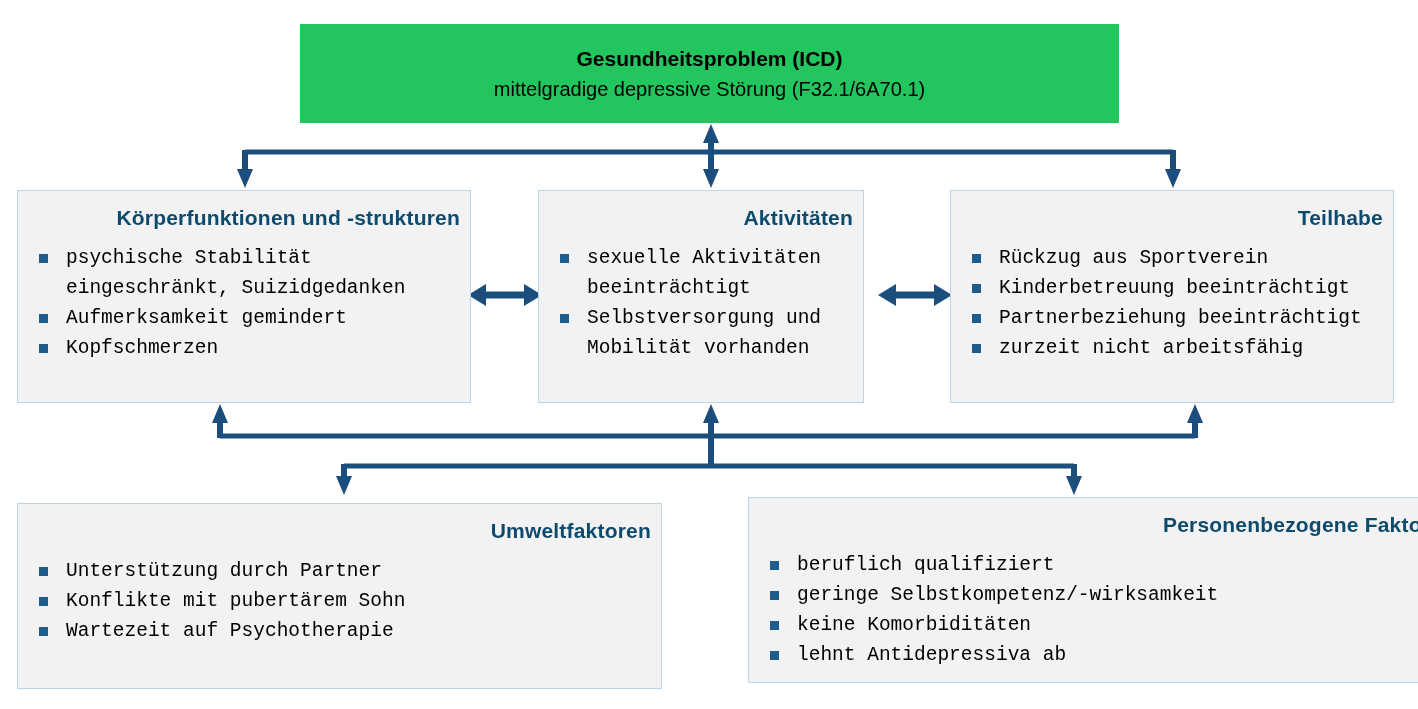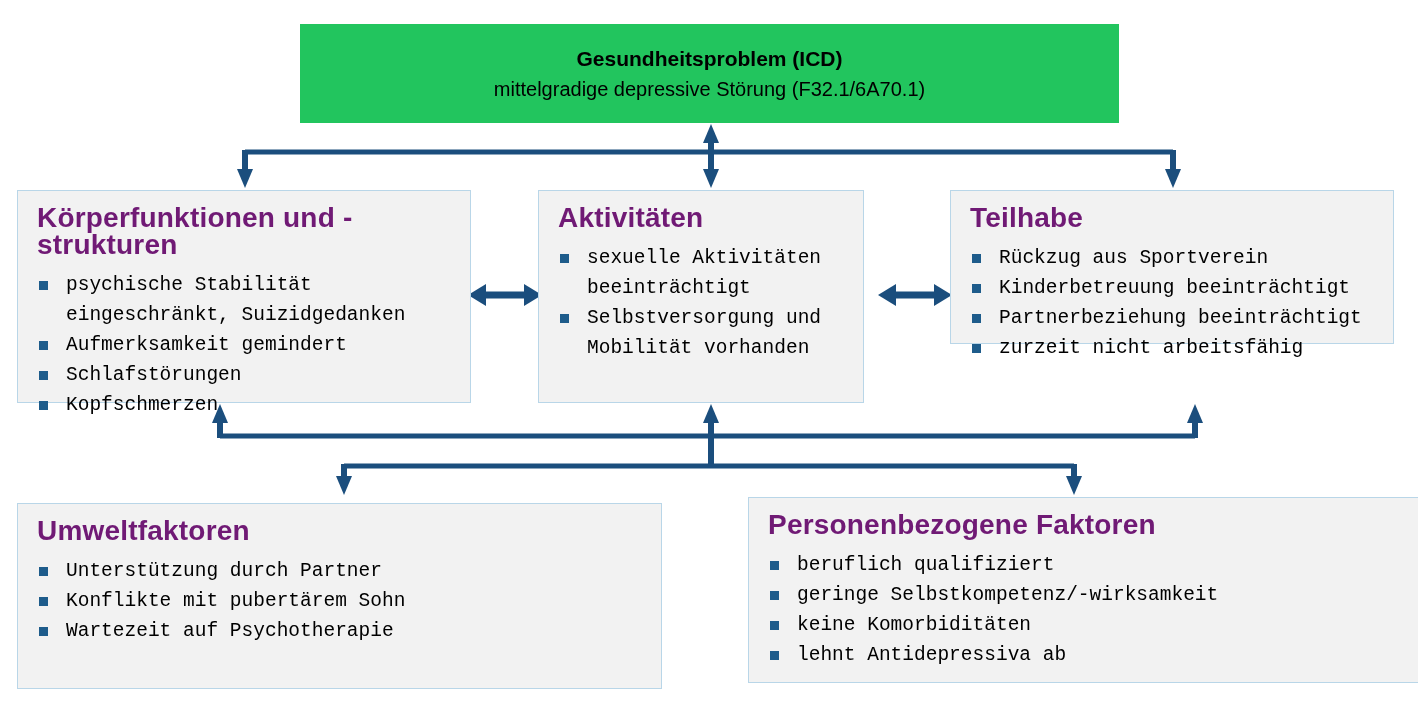--- a/index.html
+++ b/index.html
@@ -22,25 +22,26 @@
   }
   .box{
     position:absolute;
     box-sizing:border-box;
     background:#f2f2f2;
     border:1.5px solid #b9d6e8;
     padding:13px 10px 0 19px;
   }
   .box h2{
     margin:0 0 12px 0;
-    font-size:28px;
+    font-size:21px;
     line-height:27px;
     font-weight:bold;
-    color:#701a75;
+    color:#0c4a6e;
     letter-spacing:0.2px;
+    text-align:right;
   }
   .box ul{
     list-style:none;
     margin:0;padding:0;font-family:Liberation Mono, monospace;
   }
   .box li{
     display:flex;
     align-items:flex-start;
     font-size:19.5px;
     line-height:30px;
@@ -72,21 +73,21 @@
     line-height:30px;
   }
   .title-box .t2{
     font-size:20px;
     color:#000000;
     line-height:30px;
   }
   
   #box-body-functions{left:17px;top:190px;width:454px;height:213px;}
   #box-activities{left:538px;top:190px;width:326px;height:213px;}
-  #box-participation{left:950px;top:190px;width:444px;height:154px;}
+  #box-participation{left:950px;top:190px;width:444px;height:213px;}
   #box-environment{left:17px;top:503px;width:645px;height:186px;}
   #box-personal{left:748px;top:497px;width:718px;height:186px;}
 </style>
 </head>
 <body>
 
 <div class="canvas">
 
   <svg class="arrow-layer" viewBox="0 0 1418 709">
     <g fill="#1b4e7d" stroke="#1b4e7d">
@@ -145,24 +146,20 @@
         <li>
           <span class="bullet"></span>
           <span class="bullet-text">psychische Stabilität eingeschränkt, Suizidgedanken</span>
         </li>
         <li>
           <span class="bullet"></span>
           <span class="bullet-text">Aufmerksamkeit gemindert</span>
         </li>
         <li>
           <span class="bullet"></span>
-          <span class="bullet-text">Schlafstörungen</span>
-        </li>
-        <li>
-          <span class="bullet"></span>
           <span class="bullet-text">Kopfschmerzen</span>
         </li>
       </ul>
   </div>
 
   <div class="box" id="box-activities">
     <h2>Aktivitäten</h2>
     <ul>
         <li>
           <span class="bullet"></span>

